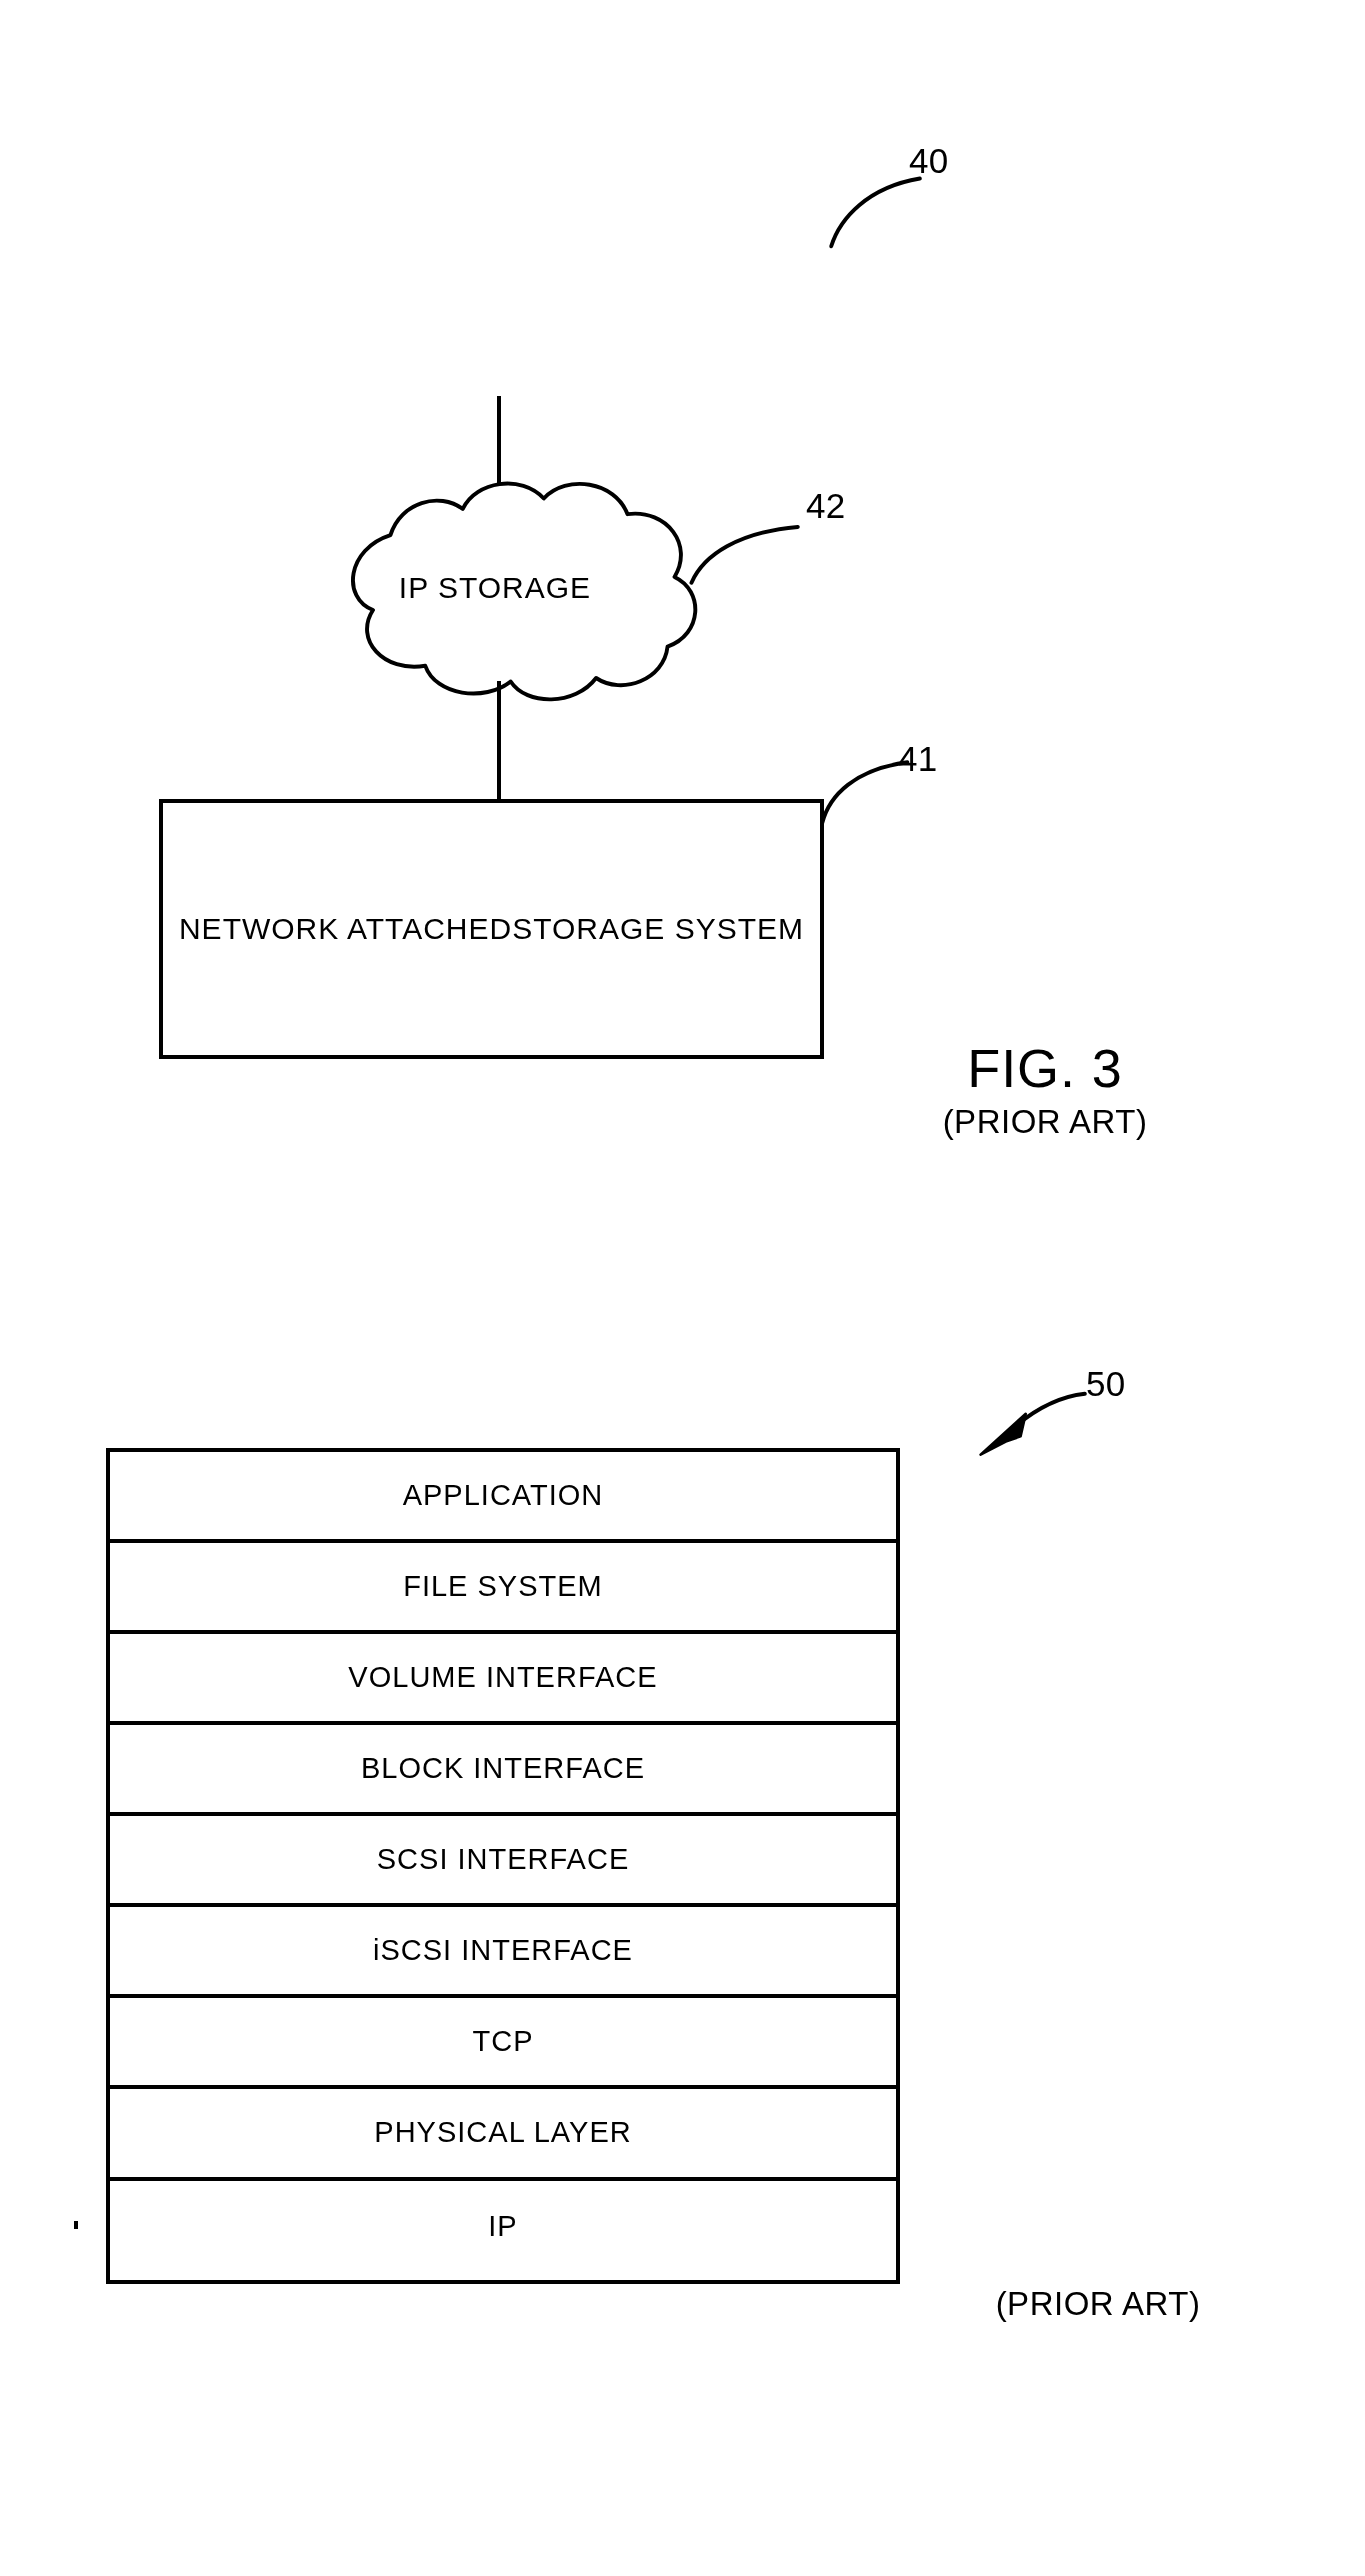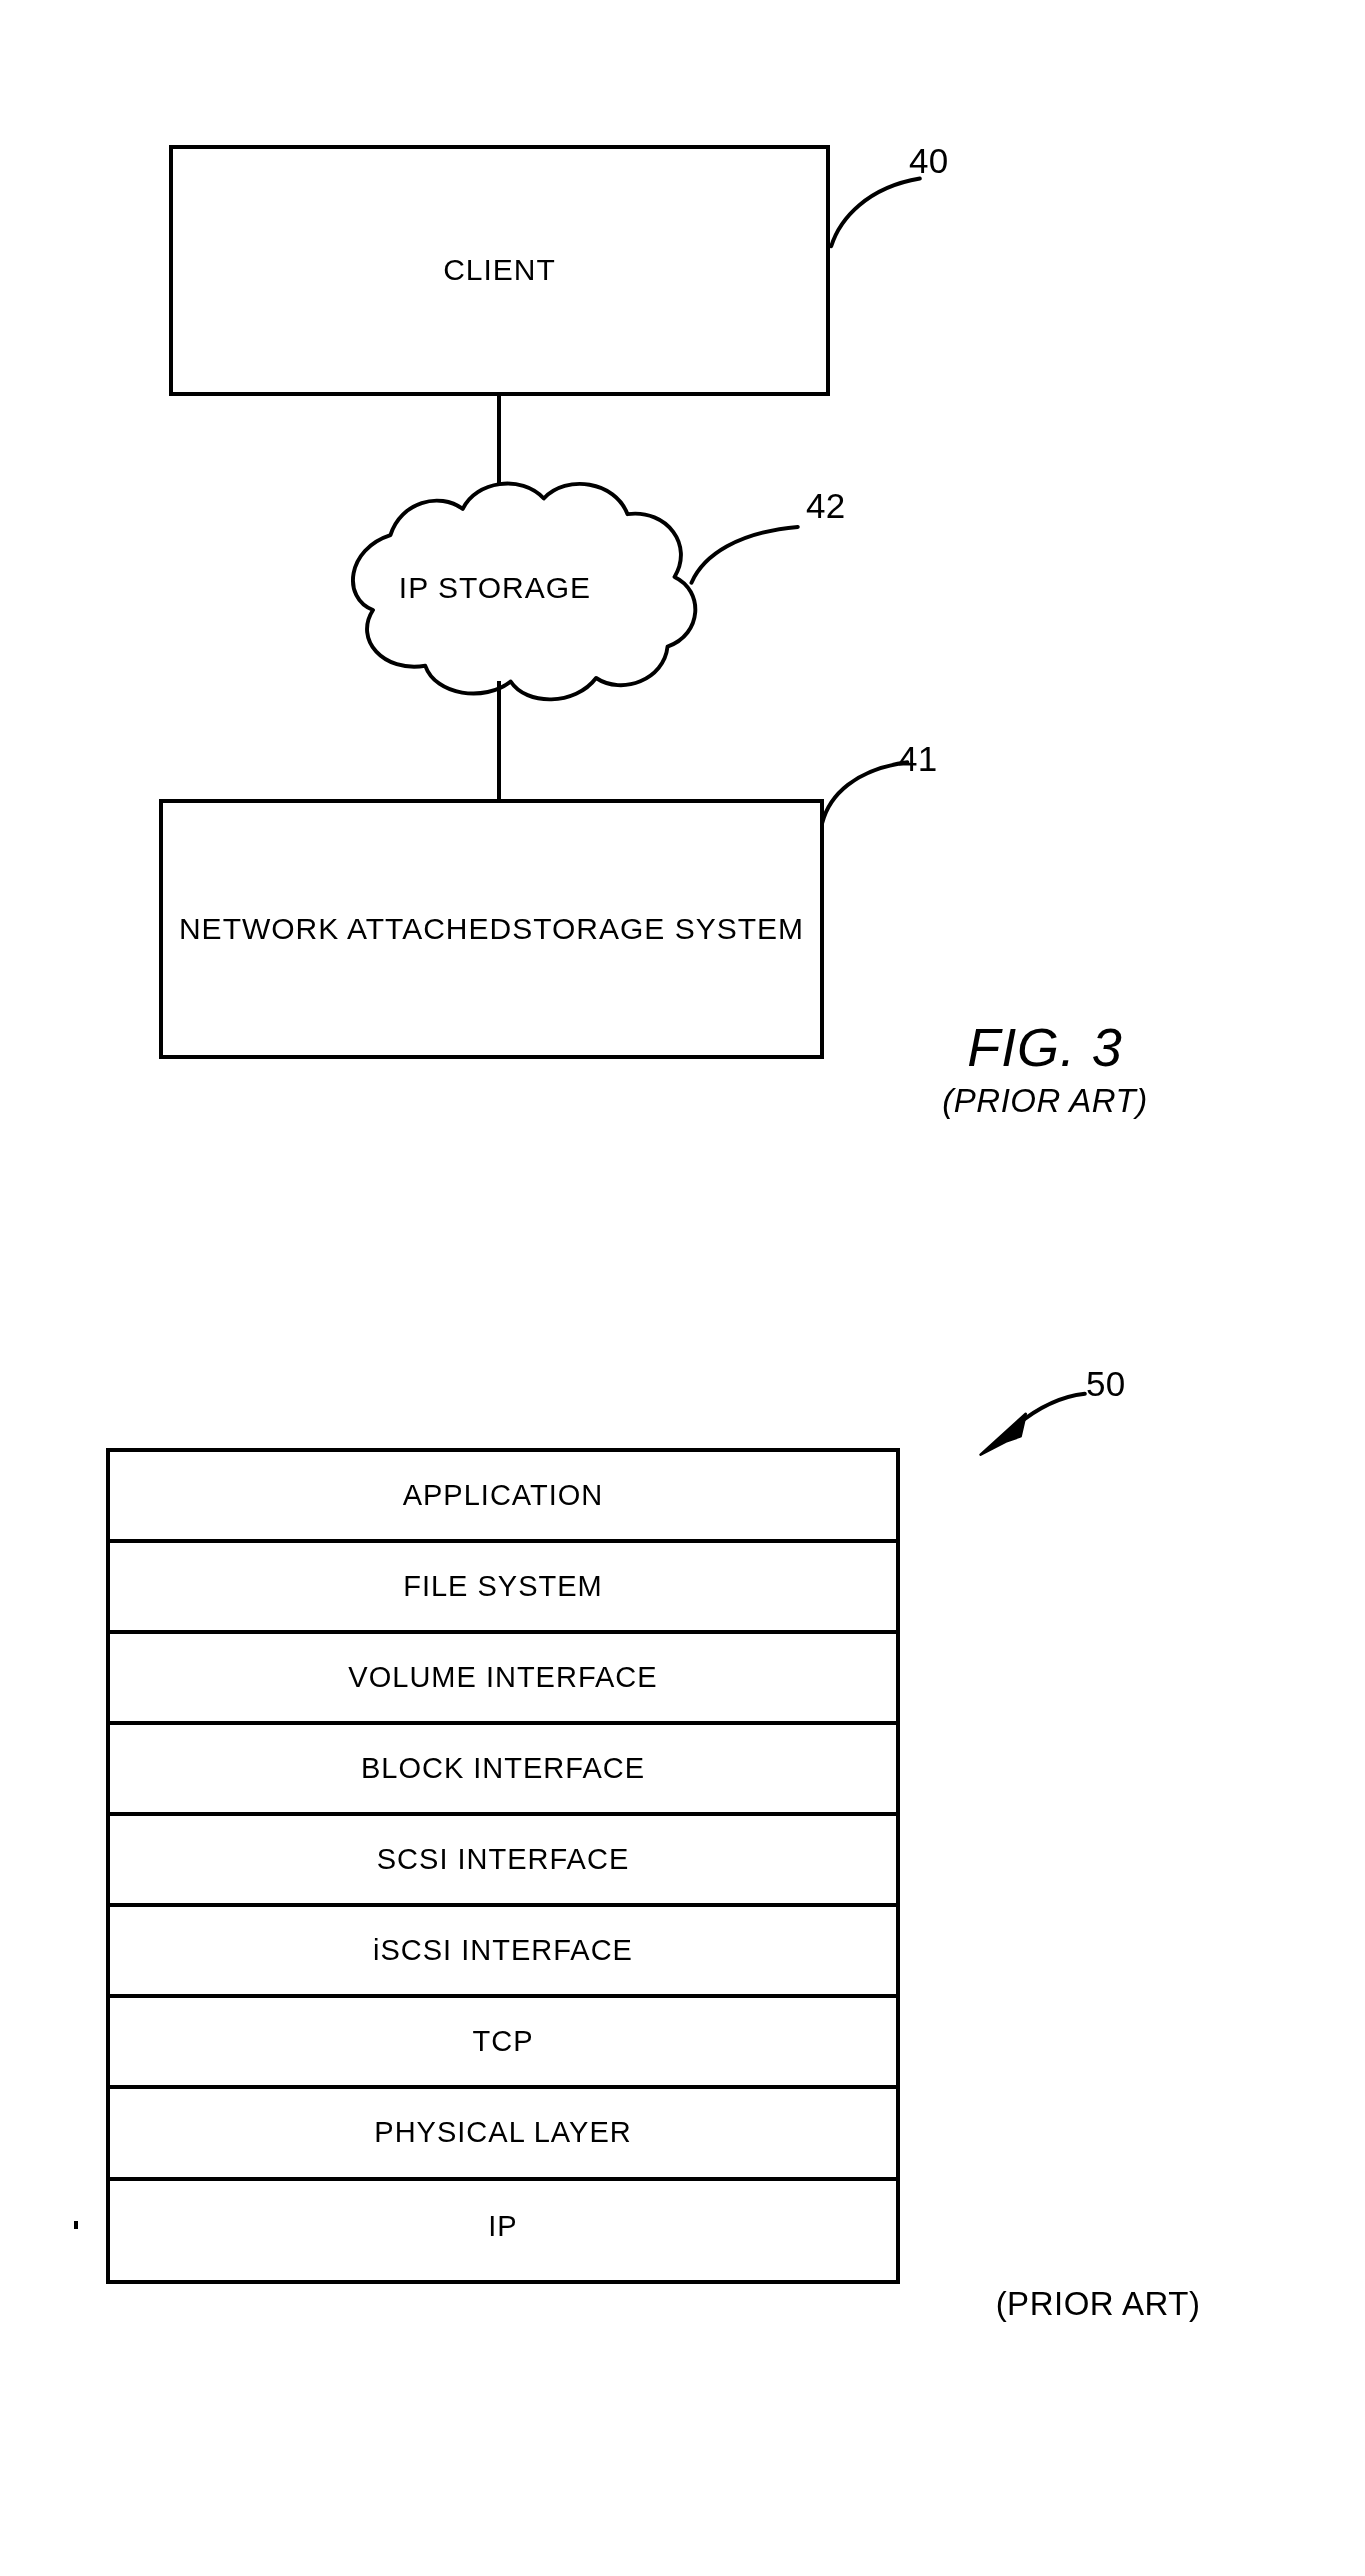--- a/index.html
+++ b/index.html
@@ -115,23 +115,20 @@
     background: #000;
   }
 </style>
 </head>
 <body>
 
 <div class="page">
 
   <div class="abs" style="left:0;top:0;width:1365px;height:1220px;">
 
-    <div class="pbox" style="left:169px; top:145px; width:661px; height:251px;">
-      <span class="boxlabel">CLIENT</span>
-    </div>
 
     <svg class="leader" style="left:826px; top:135px;" width="113" height="113" viewBox="0 0 130 130">
       <path d="M 6 128 C 16 96, 48 60, 108 50" fill="none" stroke="#000" stroke-width="4.5" stroke-linecap="round"></path>
     </svg>
     <div class="refnum" style="left:909px; top:141px;">40</div>
 
     <div class="connector" style="left:497px; top:396px; height:98px;"></div>
 
     <div class="cloud-wrap" style="left:251px; top:460px; width:488px; height:253px;">
       <svg width="488" height="253" viewBox="0 0 560 290" style="display:block;">
@@ -162,21 +159,21 @@
     <div class="pbox" style="left:159px; top:799px; width:665px; height:260px; flex-direction:row;">
       <span class="boxlabel">NETWORK ATTACHED</span>
       <span class="boxlabel">STORAGE SYSTEM</span>
     </div>
 
     <svg class="leader" style="left:817px; top:736px;" width="113" height="96" viewBox="0 0 130 110">
       <path d="M 6 100 C 14 68, 44 38, 104 30" fill="none" stroke="#000" stroke-width="4.5" stroke-linecap="round"></path>
     </svg>
     <div class="refnum" style="left:898px; top:739px;">41</div>
 
-    <div class="figcaption" style="left:871px; top:1019px; width:348px;font-style:italic;">
+    <div class="figcaption" style="left:871px; top:1040px; width:348px;">
       <div class="fig-title">FIG. 3</div>
       <div class="fig-sub">(PRIOR ART)</div>
     </div>
 
   </div>
 
   <div class="abs" style="left:0;top:1263px;width:1365px;height:1307px;">
 
     <svg class="leader" style="left:958px; top:83px;" width="139" height="113" viewBox="0 0 160 130">
       <path d="M 146 55 C 118 58, 90 72, 64 94" fill="none" stroke="#000" stroke-width="4.5" stroke-linecap="round"></path>

